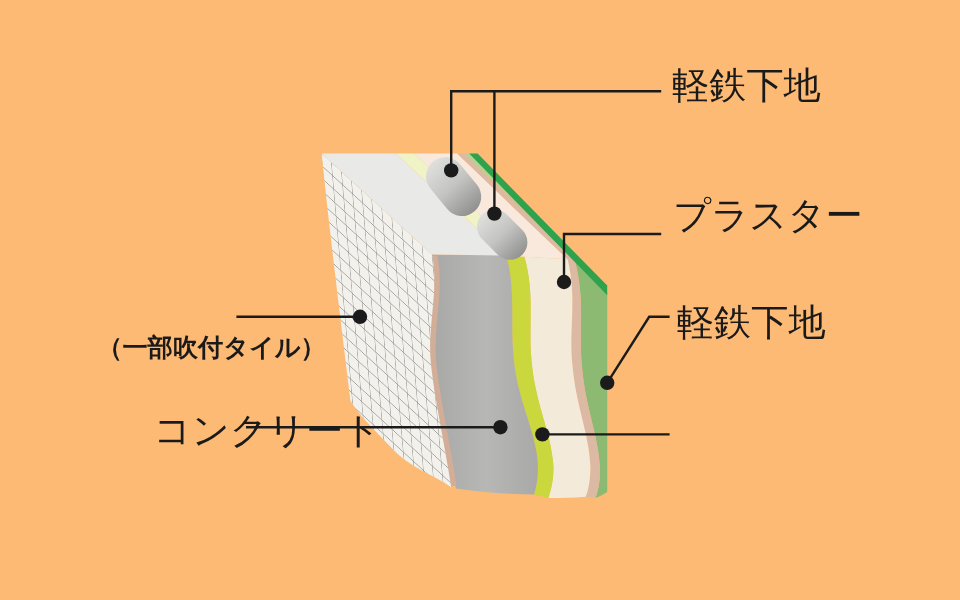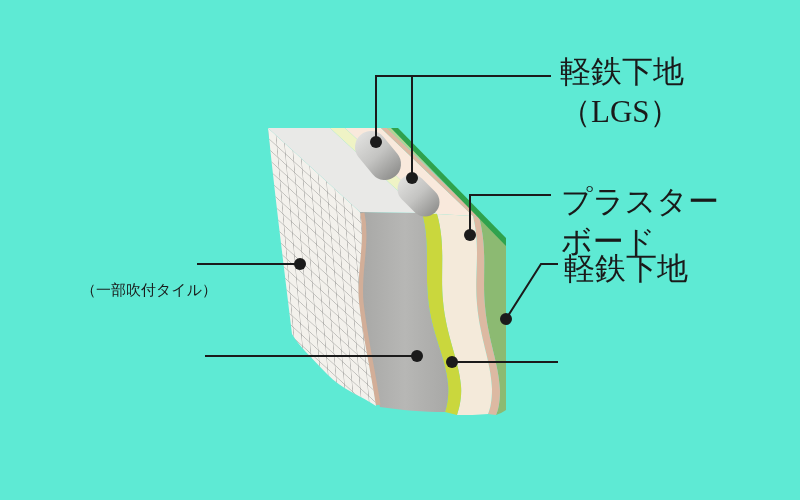--- a/index.html
+++ b/index.html
@@ -1,26 +1,26 @@
 <!DOCTYPE html>
 <html><head>
 <meta charset="utf-8">
 <style>
   html,body{margin:0;padding:0;background:#ffffff;}
-  .canvas{position:relative;width:800px;height:500px;background:#5eead4;overflow:hidden;
+  .canvas{position:relative;width:800px;height:500px;background:#fdba74;overflow:hidden;
           font-family:"Liberation Serif","DejaVu Serif",serif;color:#1a1a1a;}
   .canvas svg{position:absolute;left:0;top:0;}
   .lbl{position:absolute;font-size:31px;line-height:40px;white-space:nowrap;color:#1a1a1a;}
   .lbl span{display:block;}
   .lbl-lgs{left:560px;top:52px;}
-  .lbl-pb{left:561px;top:182px;}
+  .lbl-pb{left:561px;top:160px;text-align:right;}
   .lbl-vinyl{left:564px;top:249px;}
   .lbl-insul{left:564px;top:337px;}
   .lbl-tile{left:86px;top:244px;}
-  .lbl-tile-note{left:81px;top:277px;font-size:15px;line-height:26px;}
+  .lbl-tile-note{left:81px;top:277px;font-size:21px;line-height:26px;font-weight:bold;}
   .lbl-concrete{left:128px;top:338px;line-height:41px;}
 </style>
 </head>
 <body>
 
 <div class="canvas">
 
   <svg width="800" height="500" viewBox="0 0 800 500">
     <defs>
       <linearGradient id="concreteGrad" gradientUnits="userSpaceOnUse" x1="358" y1="300" x2="452" y2="300">
@@ -124,28 +124,27 @@
       <circle cx="470" cy="235" r="6"></circle>
       <circle cx="506" cy="319" r="6"></circle>
       <circle cx="452" cy="362" r="6"></circle>
       <circle cx="417" cy="356" r="6"></circle>
       <circle cx="300" cy="264" r="6"></circle>
     </g>
   </svg>
 
   <div class="lbl lbl-lgs">
     <span>軽鉄下地</span>
-    <span>（LGS）</span>
   </div>
   <div class="lbl lbl-pb">
     <span>プラスター</span>
-    <span>ボード</span>
   </div>
   <div class="lbl lbl-vinyl">
     <span>軽鉄下地</span>
   </div>
   <div class="lbl lbl-tile-note">
     <span>（一部吹付タイル）</span>
   </div>
   <div class="lbl lbl-concrete">
+    <span>コンクリート</span>
   </div>
 
 </div>
 
 </body></html>

